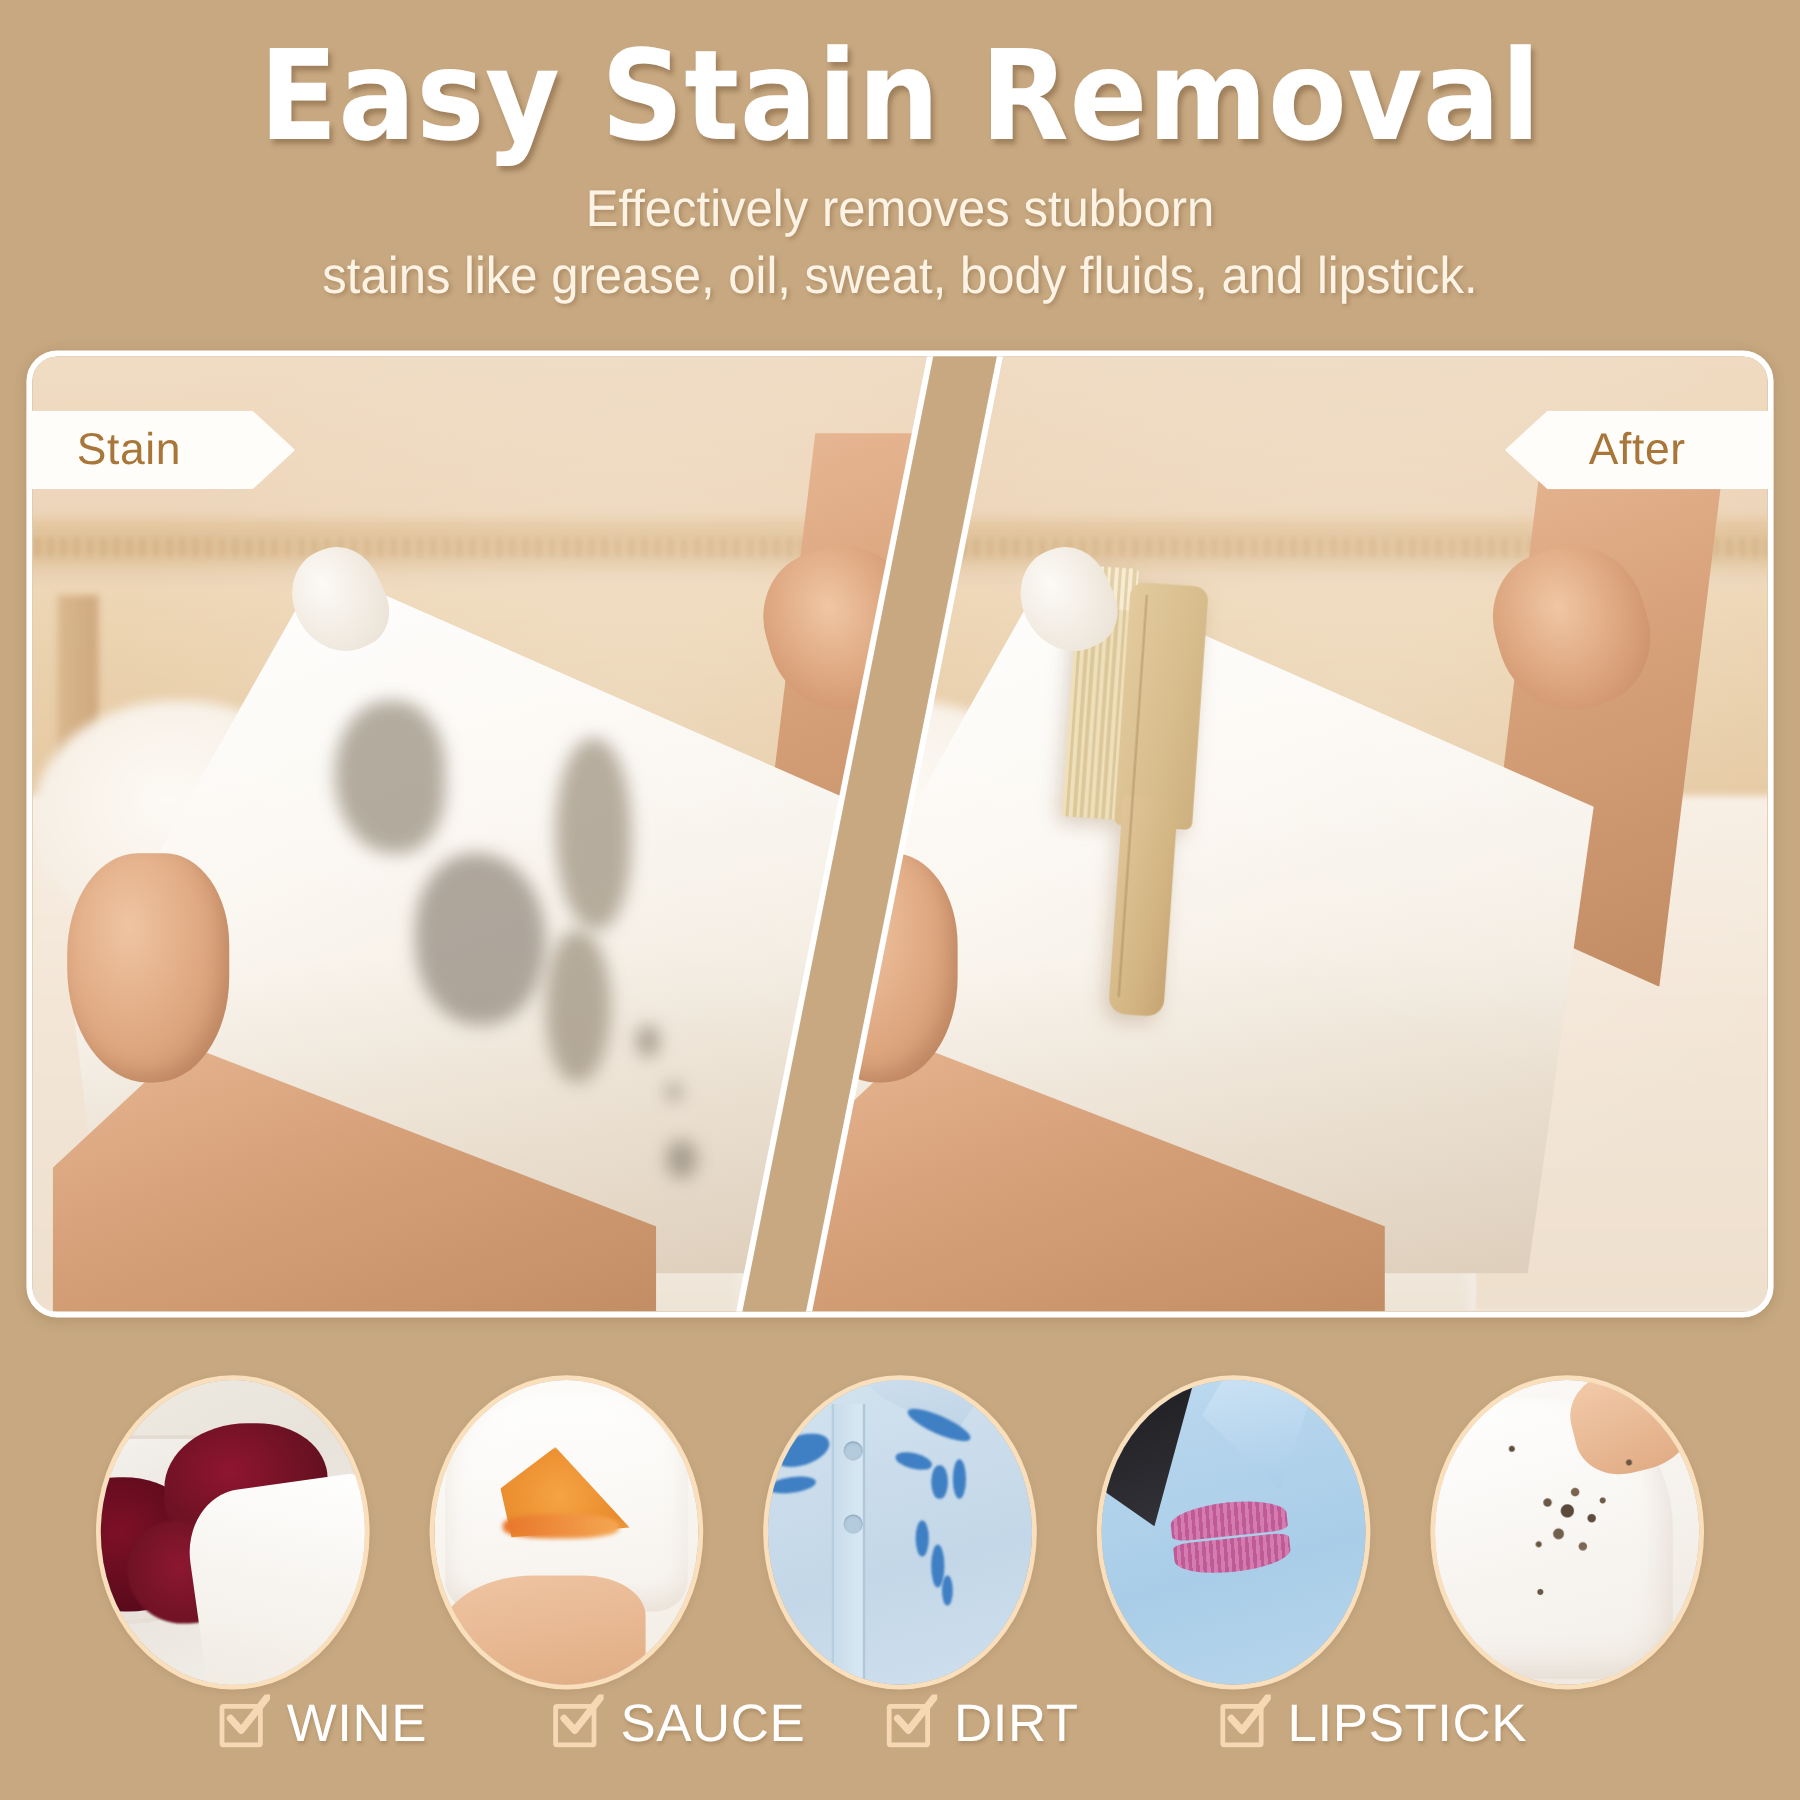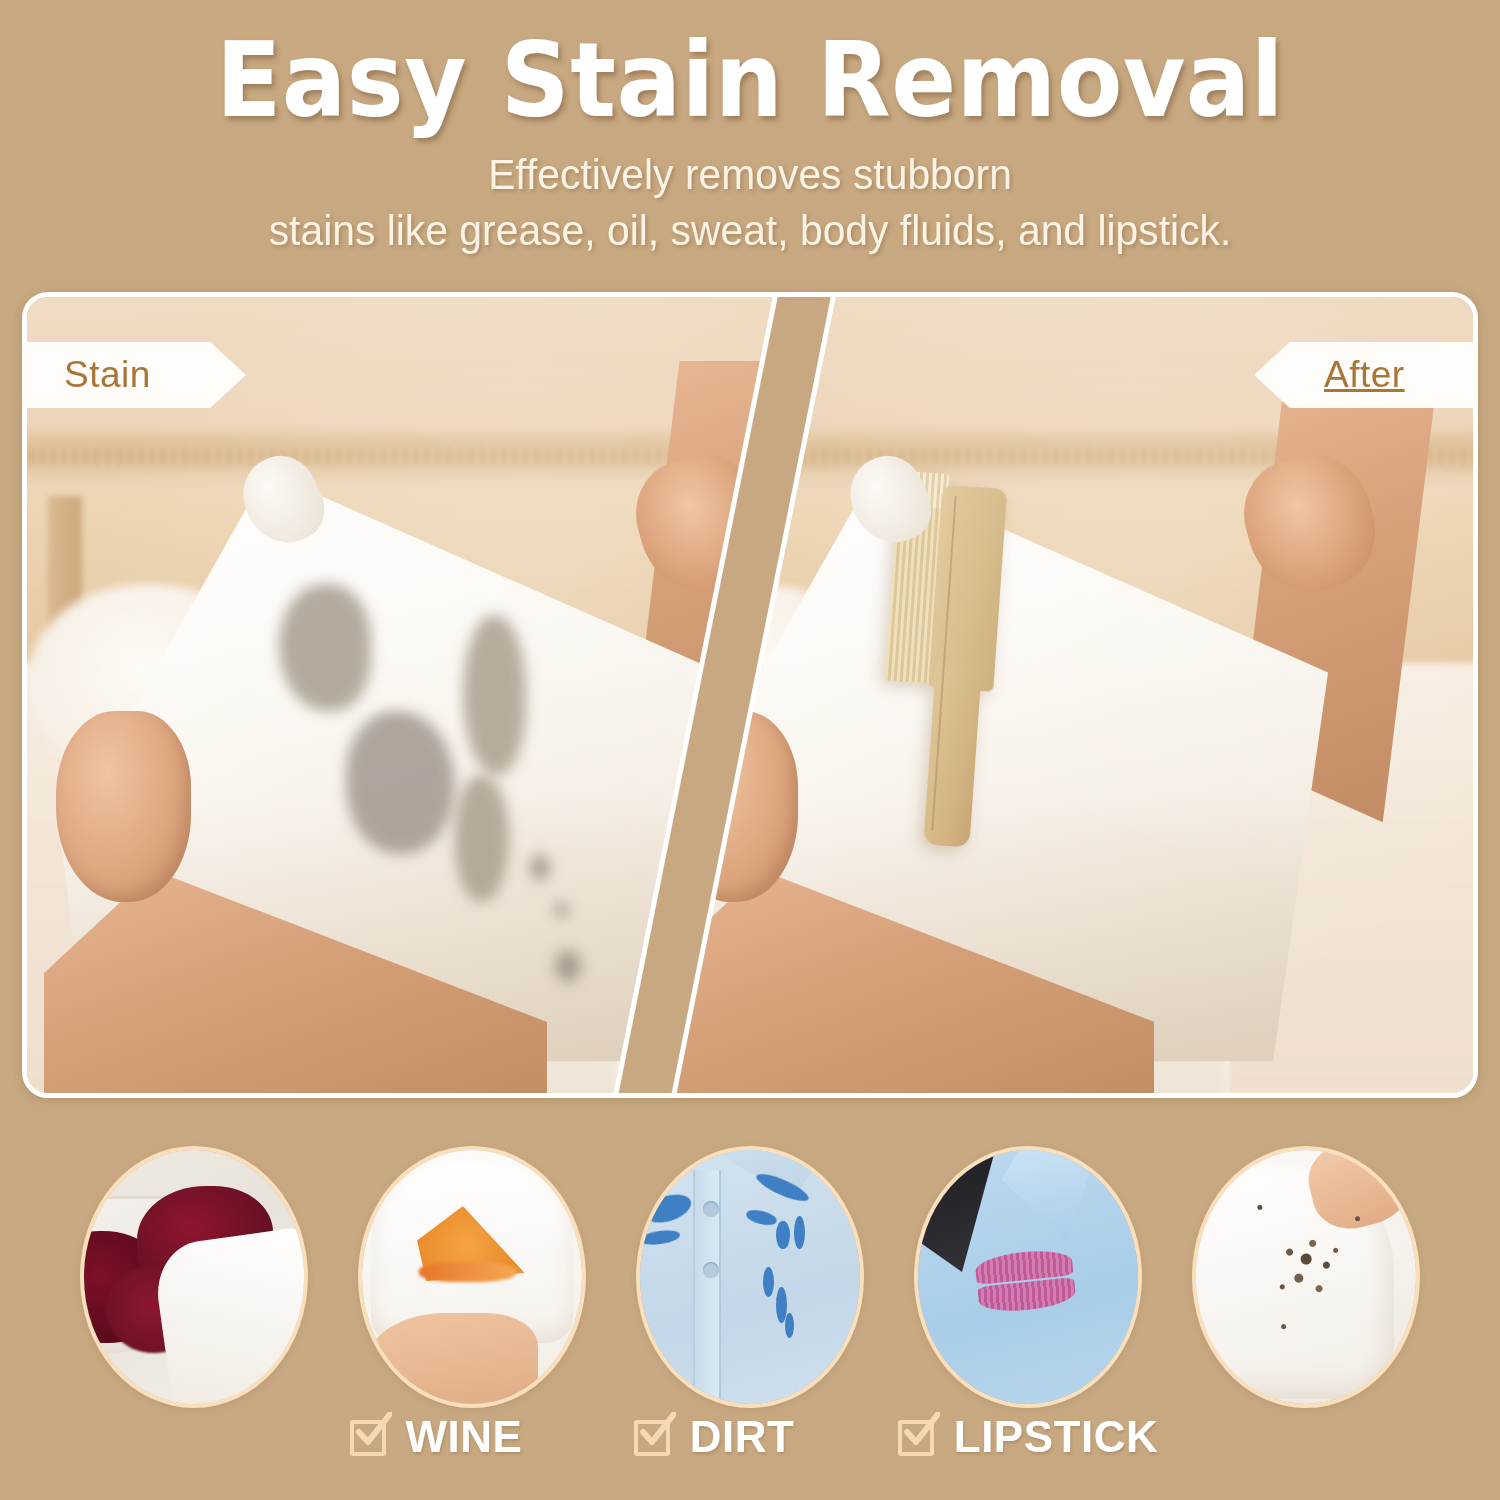--- a/index.html
+++ b/index.html
@@ -243,21 +243,20 @@
   }
   .badge-before {
     left:0; width:224px;
     padding-left:42px;
     clip-path:polygon(0 0, 84% 0, 100% 50%, 84% 100%, 0 100%);
   }
   .badge-after {
     right:0; width:224px;
     padding-left:70px;
     clip-path:polygon(16% 0, 100% 0, 100% 100%, 16% 100%, 0 50%);
-    text-decoration:underline;
   }
 
   
   .thumbs {
     position:absolute;
     left:0; top:1146px;
     width:1500px;
     display:flex;
     justify-content:center;
     gap:50px;
@@ -427,23 +426,22 @@
   .labels {
     position:absolute;
     left:0; top:1412px;
     width:1500px;
     display:flex;
     justify-content:center;
     gap:50px;
   }
   .label-cell {
     width:228px;
-    display:flex; align-items:center; justify-content:center;
+    display:flex; align-items:center; 
     gap:14px;
-    font-weight:bold;
   }
   .checkbox {
     position:relative;
     width:42px; height:42px;
     flex:0 0 42px;
   }
   .checkbox .box {
     position:absolute; left:0; top:4px;
     width:36px; height:36px;
     border:4px solid #f6d8b4;
@@ -622,20 +620,31 @@
       <span class="box"></span>
       <span class="tick">
         <svg width="38" height="38" viewBox="0 0 38 38">
             <path d="M5 20 L14 30 L36 2" fill="none" stroke="#f6d8b4" stroke-width="6" stroke-linecap="round" stroke-linejoin="round"></path>
           </svg>
       </span>
     </span>
     <span class="label-text">WINE</span>
   </div>
 
+  <div class="label-cell">
+    <span class="checkbox">
+      <span class="box"></span>
+      <span class="tick">
+        <svg width="38" height="38" viewBox="0 0 38 38">
+            <path d="M5 20 L14 30 L36 2" fill="none" stroke="#f6d8b4" stroke-width="6" stroke-linecap="round" stroke-linejoin="round"></path>
+          </svg>
+      </span>
+    </span>
+    <span class="label-text">SAUCE</span>
+  </div>
 
 
   <div class="label-cell">
     <span class="checkbox">
       <span class="box"></span>
       <span class="tick">
         <svg width="38" height="38" viewBox="0 0 38 38">
             <path d="M5 20 L14 30 L36 2" fill="none" stroke="#f6d8b4" stroke-width="6" stroke-linecap="round" stroke-linejoin="round"></path>
           </svg>
       </span>

